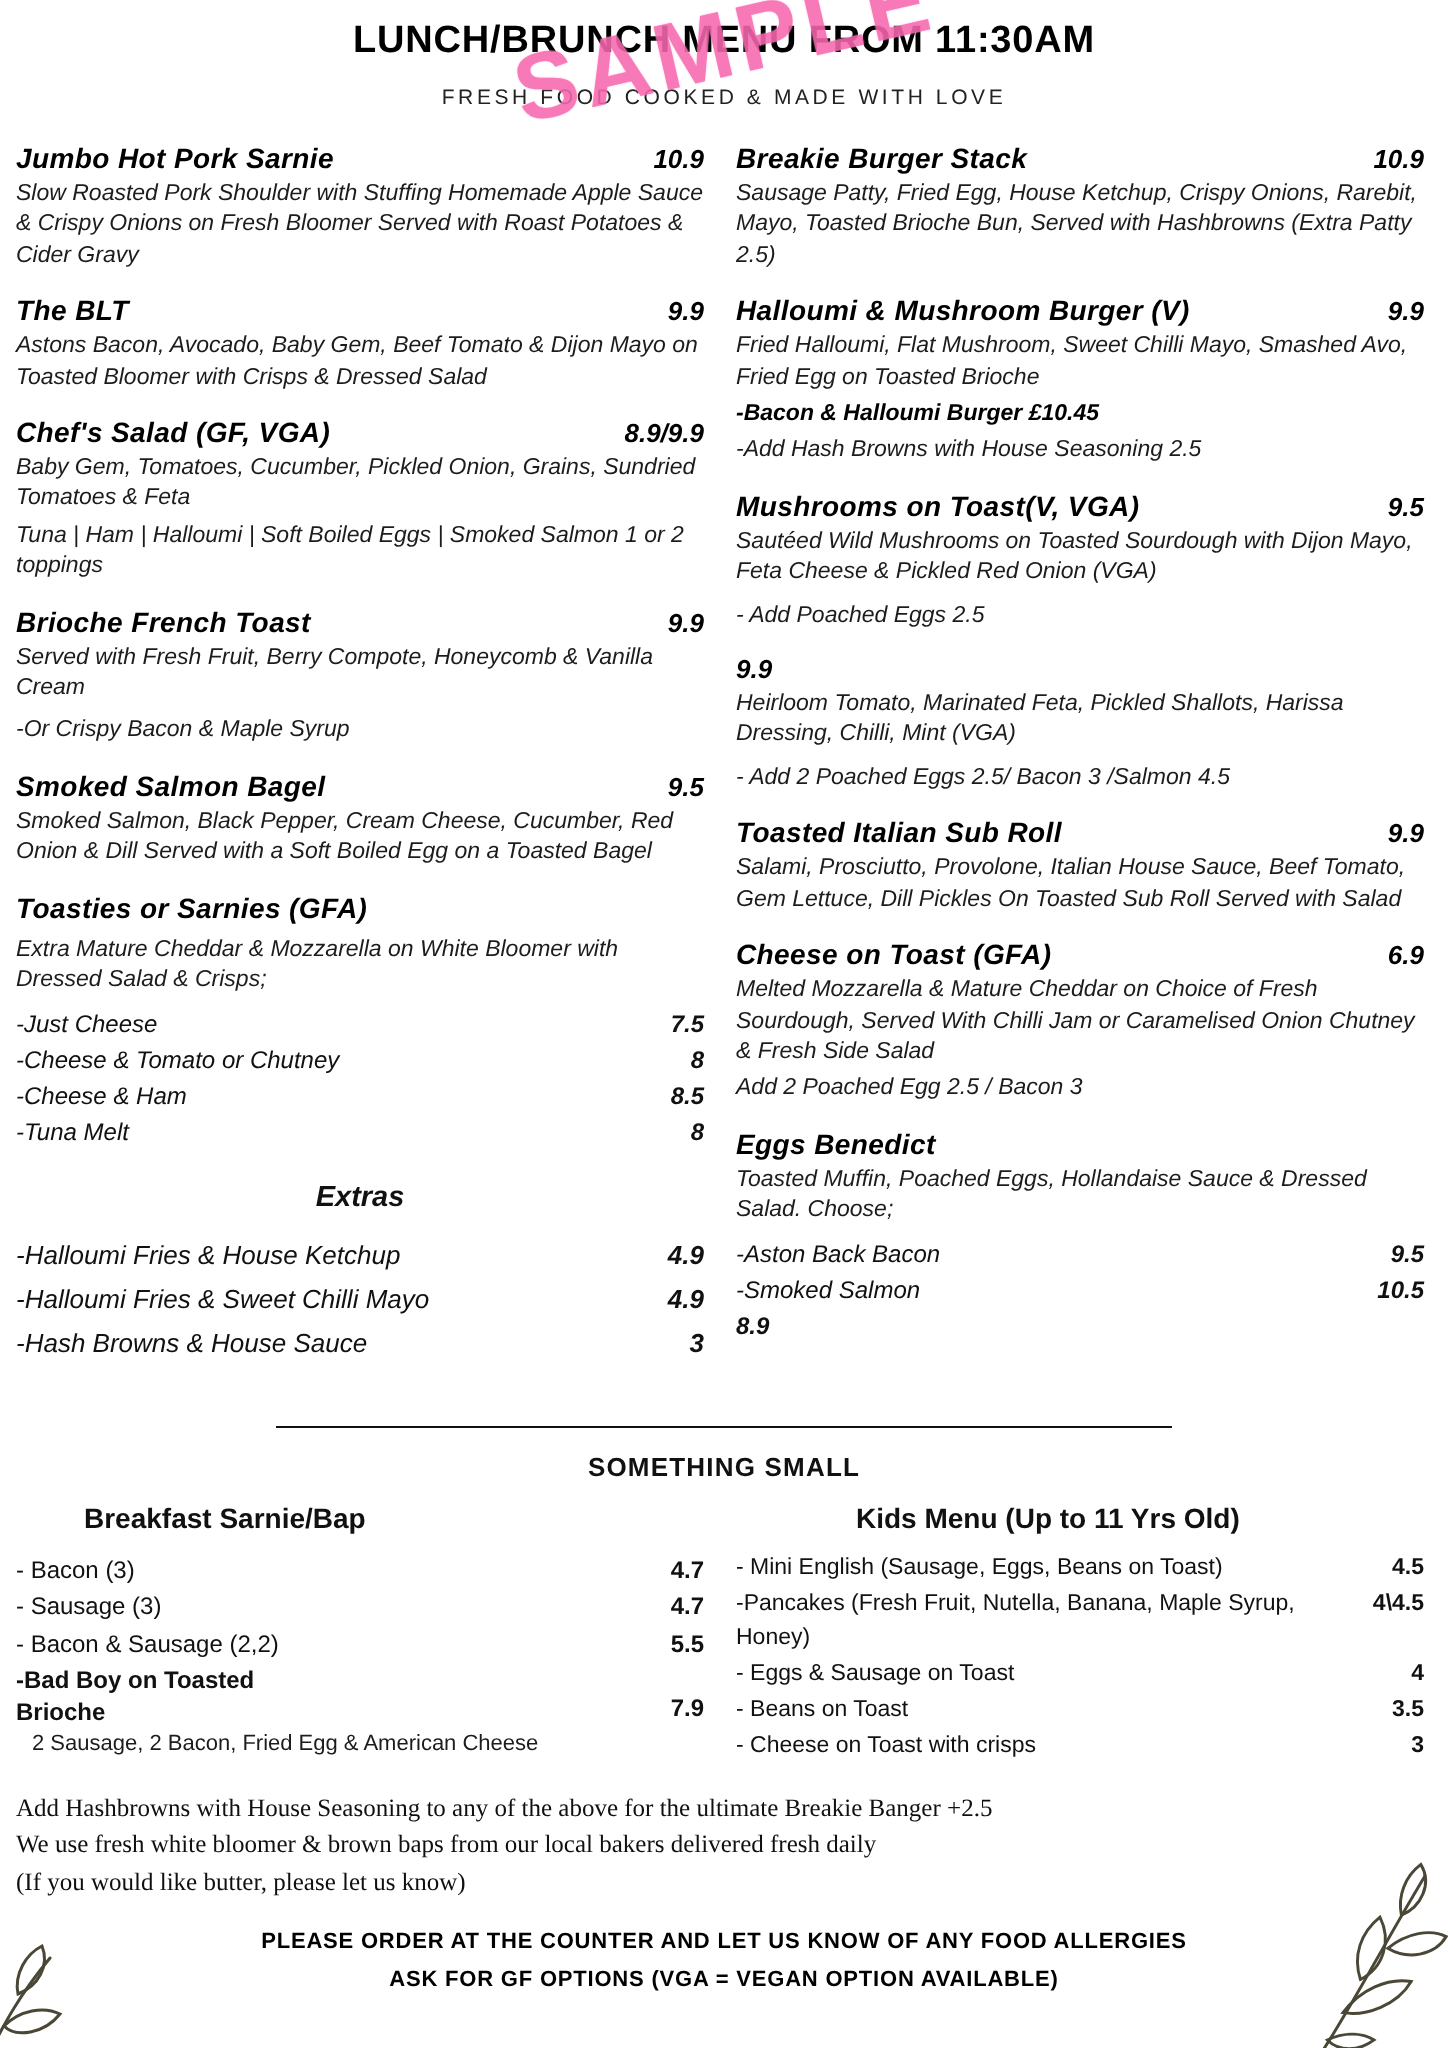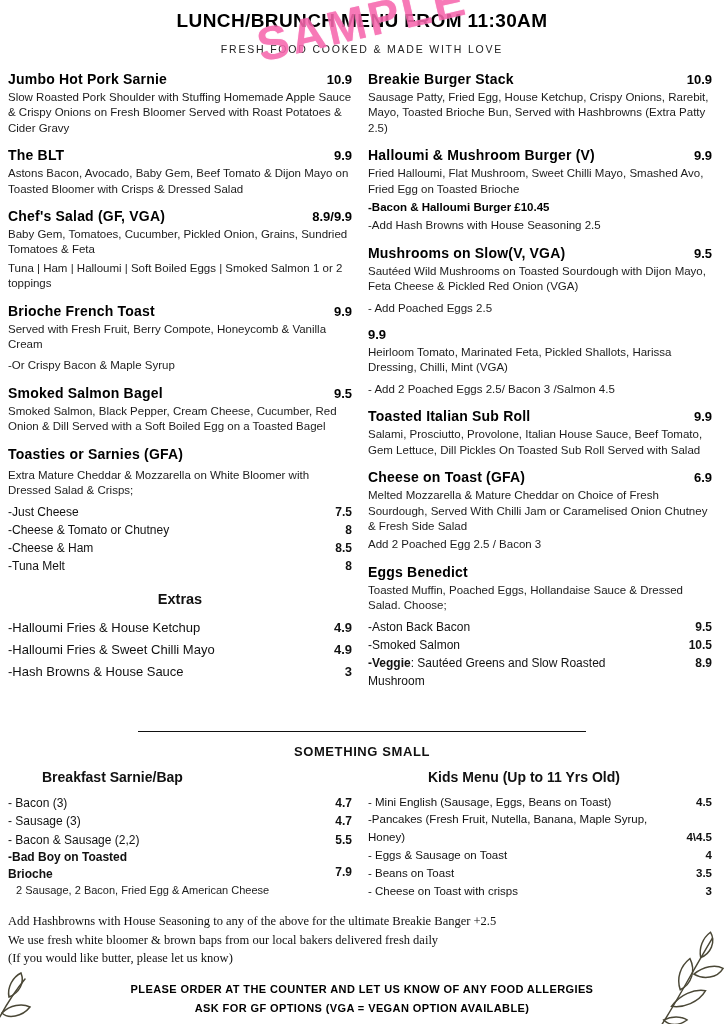--- a/index.html
+++ b/index.html
@@ -15,21 +15,21 @@
   .title{ font-size:19px; font-weight:800; letter-spacing:.4px; color:#000; }
   .subtitle{ font-size:10.5px; letter-spacing:1.8px; margin-top:11px; color:#222; font-weight:500; }
   .watermark{
     position:absolute; left:50%; top:-6px;
     transform:translateX(-50%) rotate(-13deg);
     font-size:47px; font-weight:700; letter-spacing:3px;
     color:#f767ae; opacity:.88; z-index:5; pointer-events:none;
     text-shadow:0 0 1px #f9a8d4;
   }
   
-  .columns{ display:flex; gap:16px; padding:16px 12px 0 8px; }
+  .columns{ display:flex; gap:16px; padding:16px 12px 0 8px;font-style:italic; }
   .col{ flex:1; min-width:0; }
   .item{ margin-bottom:11px; }
   .head{ display:flex; justify-content:space-between; align-items:baseline; gap:8px; }
   .name{ font-size:14px; font-weight:700; letter-spacing:.2px; color:#000; }
   .price{ font-size:13px; font-weight:700; white-space:nowrap; color:#000; }
   .desc{ font-size:11.5px; line-height:1.34; color:#1c1c1c; margin-top:3px; }
   .desc.gap{ margin-top:6px; }
   .desc.bold{ font-weight:700; color:#000; }
   .opts{ margin-top:4px; }
   .opt{ display:flex; justify-content:space-between; align-items:baseline; font-size:12px; line-height:1.5;gap:40px; }
@@ -37,21 +37,21 @@
   .extras-heading{ text-align:center; font-weight:700; font-size:14.5px; margin:16px 0 10px; }
   .extras .opt{ font-size:13px; line-height:1.7; }
   
   .divider{ width:448px; border:0; border-top:1.6px solid #111; margin:30px auto 12px; }
   .small-heading{ text-align:center; font-weight:700; font-size:13px; letter-spacing:.6px; }
   .bottom-cols{ display:flex; gap:16px; padding:10px 12px 0 8px; }
   .bcol{ flex:1; min-width:0; }
   .bcol-heading{ font-weight:700; font-size:14px; margin-bottom:9px; }
   .breakfast-heading{ padding-left:34px; }
   .kids-heading{ padding-left:60px; }
-  .bopt{ display:flex; justify-content:space-between; align-items:flex-end; font-size:12px; line-height:1.55; }
+  .bopt{ display:flex; justify-content:space-between; align-items:flex-start; font-size:12px; line-height:1.55; }
   .bopt.bold{ align-items:flex-end; }
   .bopt.bold .opt-label{ font-weight:700; max-width:150px; line-height:1.35; }
   .kids .bopt{ font-size:11.5px; }
   .bnote{ font-size:11px; margin-top:2px; padding-left:8px; color:#1c1c1c; }
   
   .footer-notes{ padding:12px 8px 0; font-size:12.5px; line-height:1.48; color:#101010;font-family:Liberation Serif, serif; }
   .center-bold{ text-align:center; font-weight:700; font-size:11px; letter-spacing:.4px; line-height:1.7; color:#000; }
   .order-lines{ margin-top:12px; }
   .support-lines{ margin-top:20px; }
   
@@ -173,21 +173,21 @@
           <h2 class="name">Halloumi &amp; Mushroom Burger (V)</h2>
           <span class="price">9.9</span>
         </div>
         <p class="desc">Fried Halloumi, Flat Mushroom, Sweet Chilli Mayo, Smashed Avo, Fried Egg on Toasted Brioche</p>
         <p class="desc bold">-Bacon &amp; Halloumi Burger £10.45</p>
         <p class="desc">-Add Hash Browns with House Seasoning 2.5</p>
       </article>
 
       <article class="item">
         <div class="head">
-          <h2 class="name">Mushrooms on Slow(V, VGA)</h2>
+          <h2 class="name">Mushrooms on Toast(V, VGA)</h2>
           <span class="price">9.5</span>
         </div>
         <p class="desc">Sautéed Wild Mushrooms on Toasted Sourdough with Dijon Mayo, Feta Cheese &amp; Pickled Red Onion (VGA)</p>
         <p class="desc gap">- Add Poached Eggs 2.5</p>
       </article>
 
       <article class="item">
         <div class="head">
           <span class="price">9.9</span>
         </div>
@@ -220,21 +220,20 @@
         <div class="opts">
           <div class="opt">
             <span class="opt-label">-Aston Back Bacon</span>
             <span class="opt-price">9.5</span>
           </div>
           <div class="opt">
             <span class="opt-label">-Smoked Salmon</span>
             <span class="opt-price">10.5</span>
           </div>
           <div class="opt">
-            <span class="opt-label"><b>-Veggie</b><span>: Sautéed Greens and Slow Roasted Mushroom</span></span>
             <span class="opt-price">8.9</span>
           </div>
         </div>
       </article>
 
     </section>
   </main>
 
   <hr class="divider">
   <h2 class="small-heading">SOMETHING SMALL</h2>

